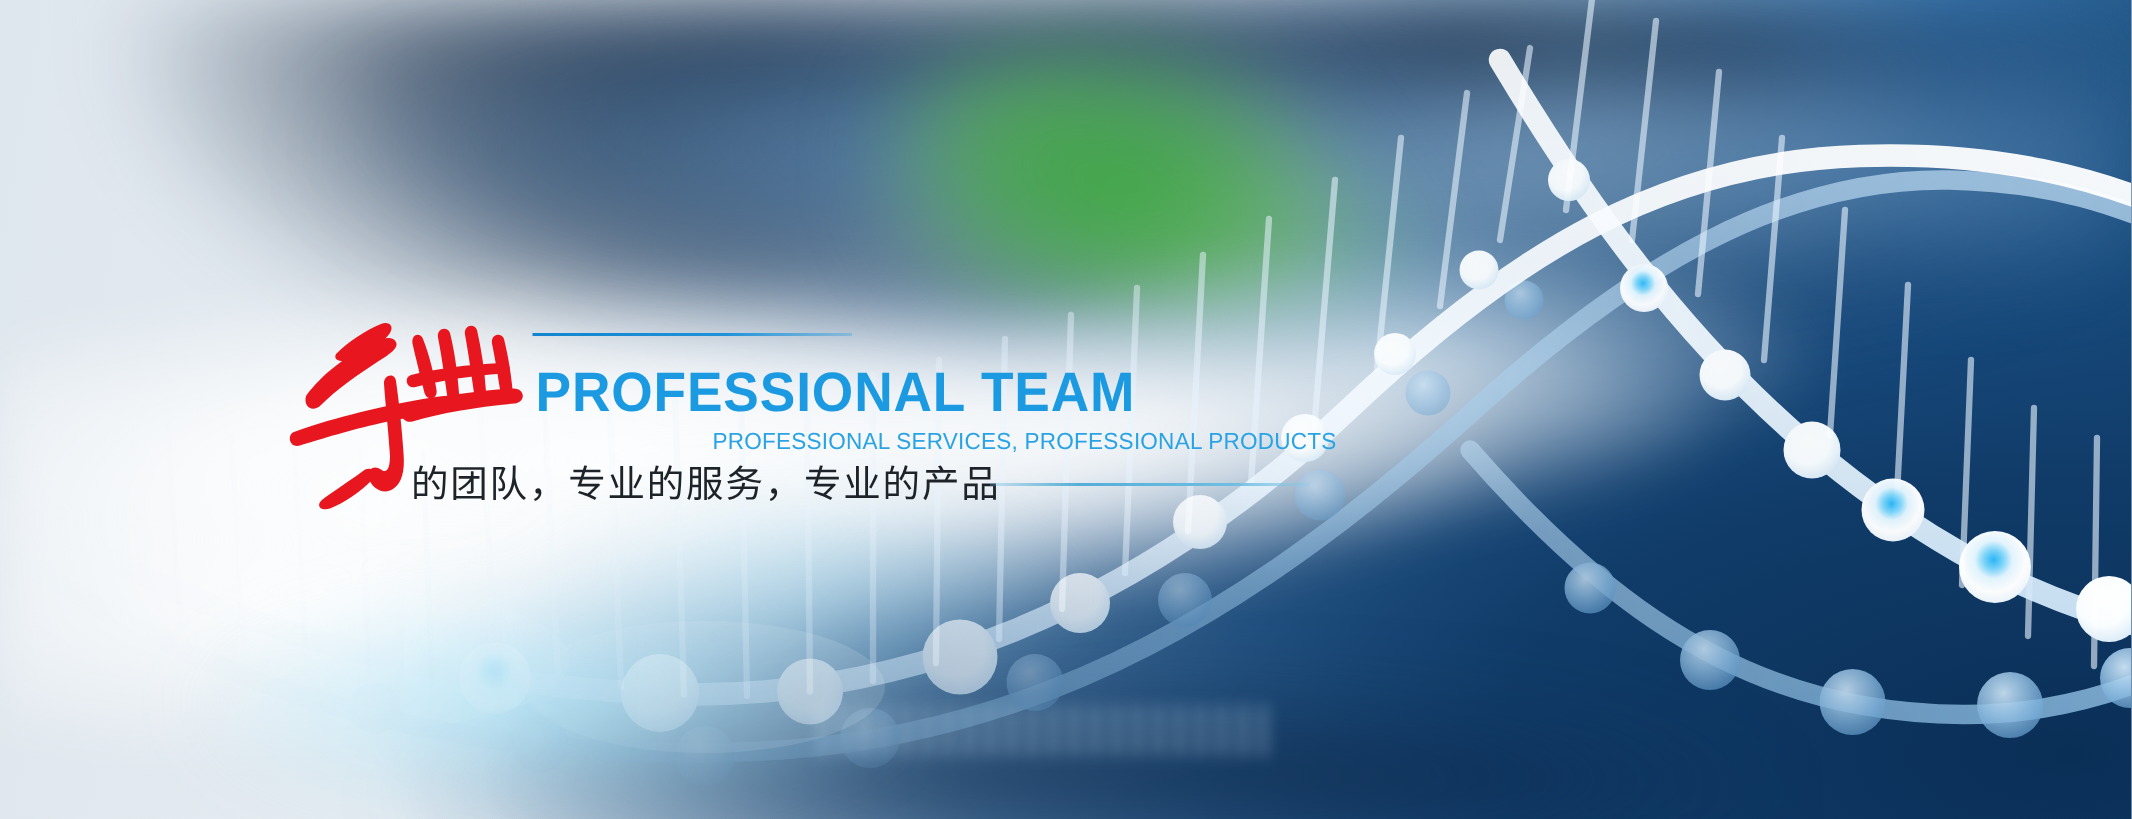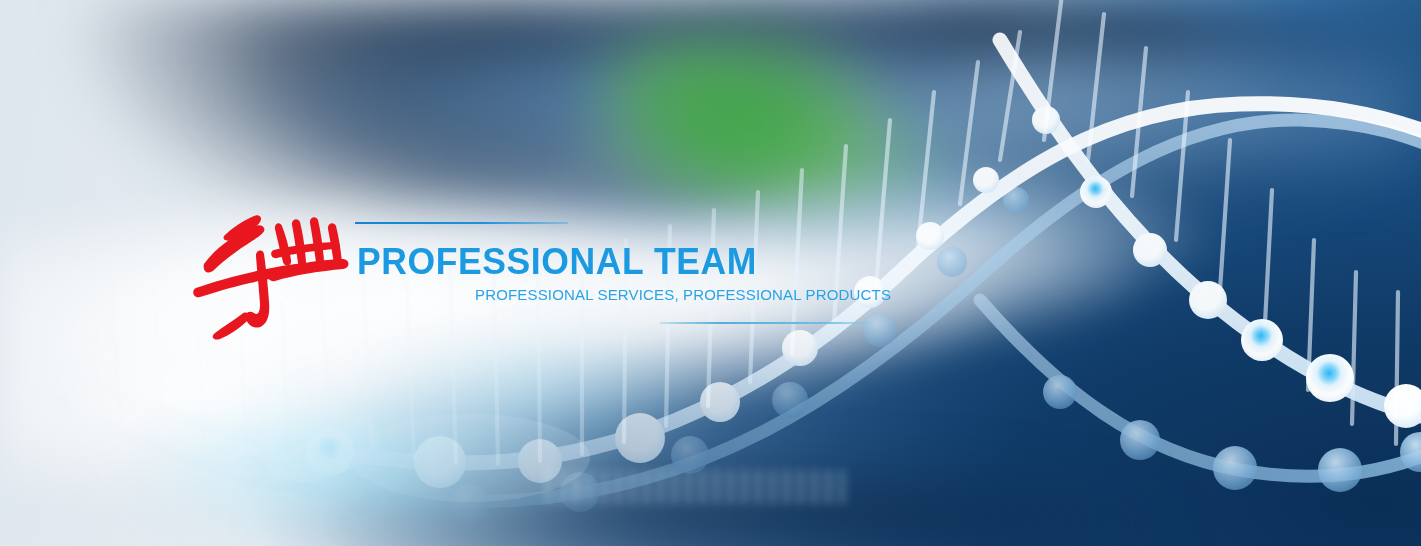--- a/index.html
+++ b/index.html
@@ -363,17 +363,18 @@
           <path d="M80 64 C102 58, 130 54, 152 53 C160 52.7, 161 62, 153 63
                    C131 65, 104 69, 85 75 C78 77, 74 66, 80 64 Z"></path>
         </g>
       </svg>
     </div>
 
     <div class="headline">PROFESSIONAL TEAM</div>
 
     <div class="subhead">PROFESSIONAL SERVICES, PROFESSIONAL PRODUCTS</div>
 
+    <div class="cn-line">的团队，专业的服务，专业的产品</div>
 
     <div class="rule-bottom"></div>
   </div>
 
 </div>
 
 </body></html>

